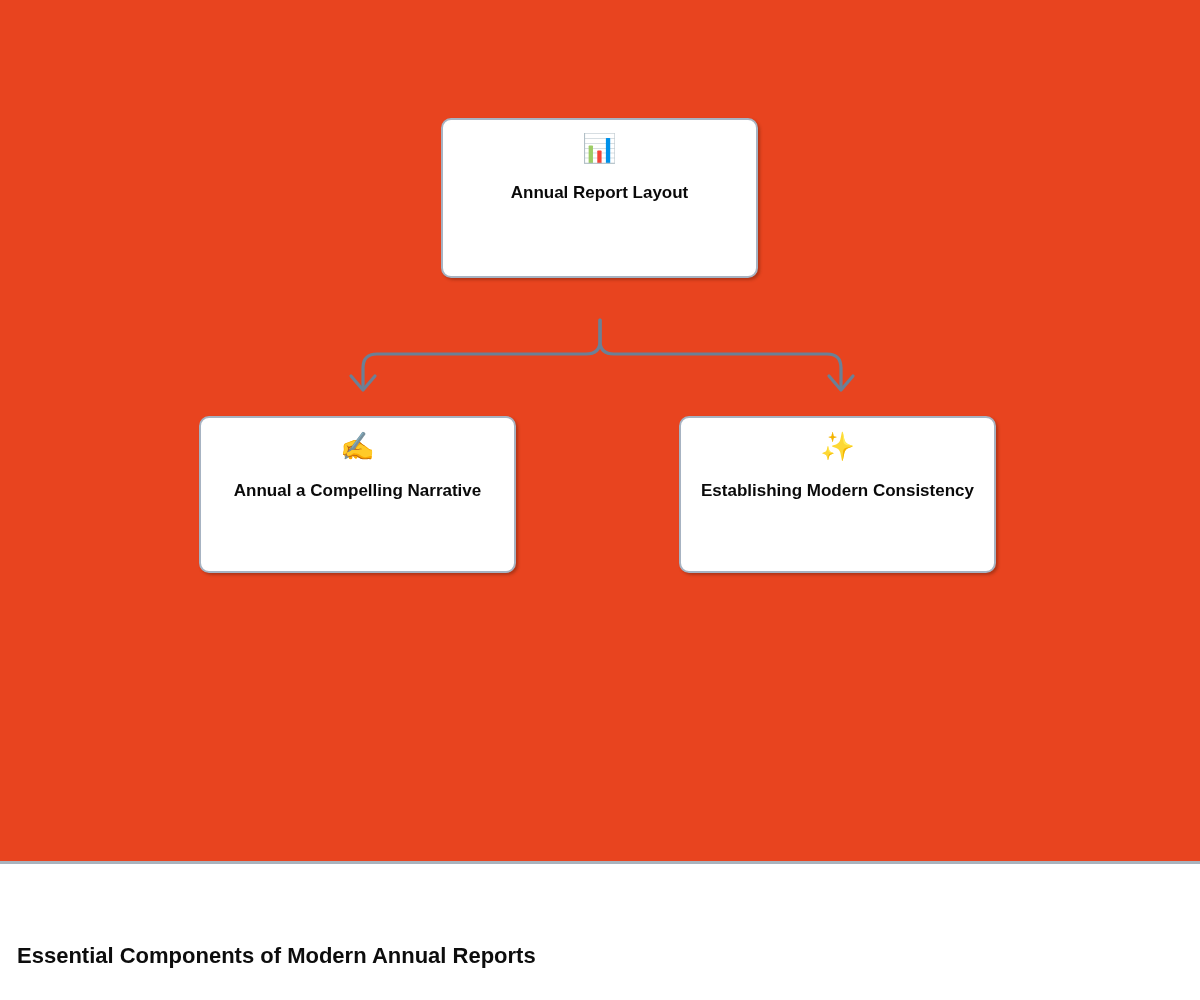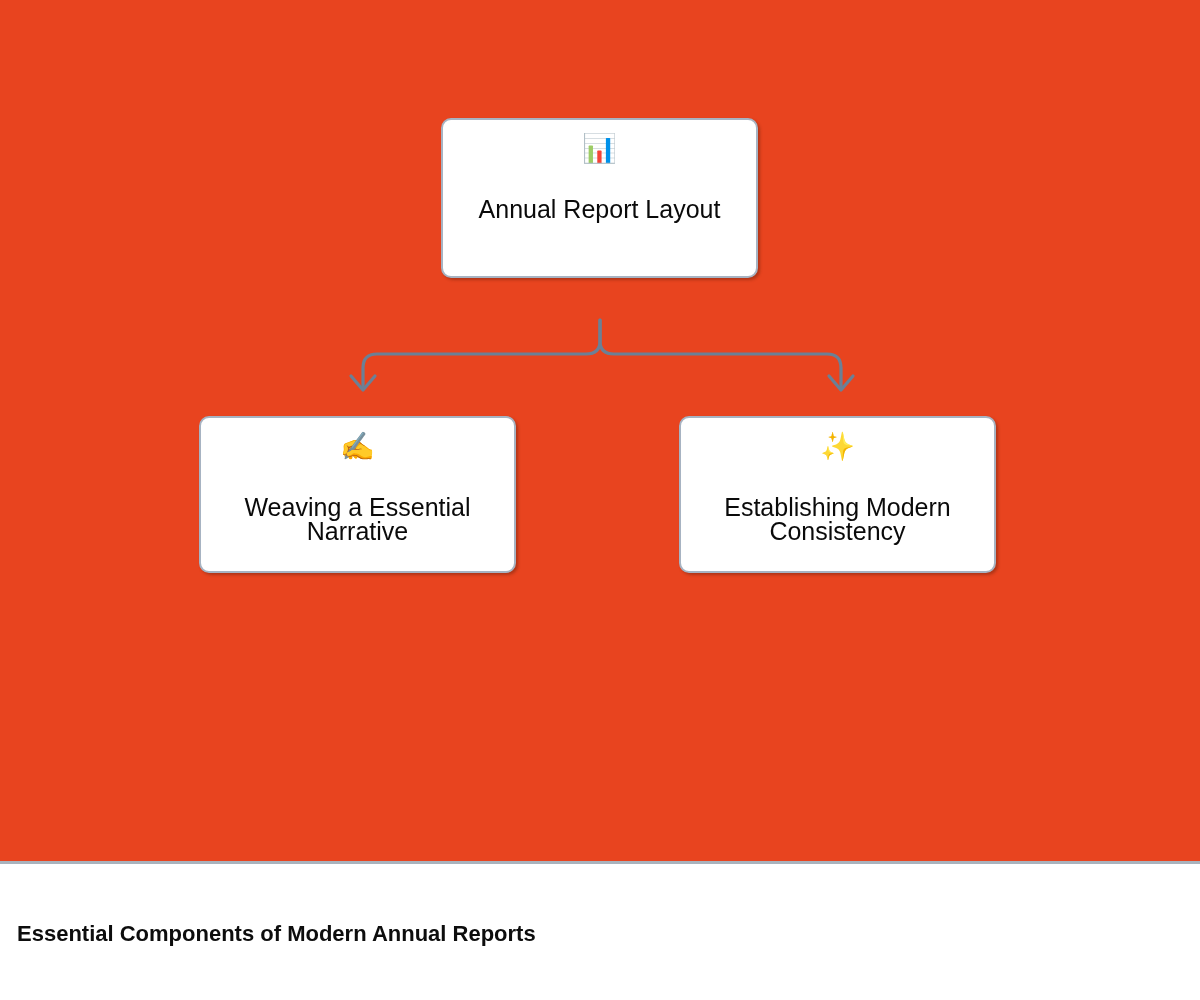--- a/index.html
+++ b/index.html
@@ -47,32 +47,33 @@
   }
   .card-root  { left: 441px; top: 118px; height: 160px; }
   .card-left  { left: 199px; top: 416px; height: 157px; }
   .card-right { left: 679px; top: 416px; height: 157px; }
 
   .card-emoji {
     font-size: 28px;
     line-height: 32px;
   }
   .card-label {
-    margin-top: 32px;
+    margin-top: 16px;
     padding: 0 10px;
-    font-size: 25px;
+    font-size: 17px;
     line-height: 24px;
-    font-weight: normal;
+    font-weight: bold;
     color: #0a0a0a;
   }
 
   
   .content-section {
     background: #ffffff;
     padding: 59px 17px 0 17px;
+    margin-top: 22px;
   }
   .content-heading {
     margin: 0;
     font-size: 22px;
     line-height: 22px;
     font-weight: bold;
     color: #0d0d0d;
   }
 </style>
 </head>
@@ -87,21 +88,21 @@
     <path class="connector-path" d="M 829 376 L 841 390 L 853 376"></path>
   </svg>
 
   <div class="card card-root">
     <div class="card-emoji">📊</div>
     <div class="card-label">Annual Report Layout</div>
   </div>
 
   <div class="card card-left">
     <div class="card-emoji">✍️</div>
-    <div class="card-label">Weaving a Essential Narrative</div>
+    <div class="card-label">Annual a Compelling Narrative</div>
   </div>
 
   <div class="card card-right">
     <div class="card-emoji">✨</div>
     <div class="card-label">Establishing Modern Consistency</div>
   </div>
 
 </div>
 
 <div class="content-section">

